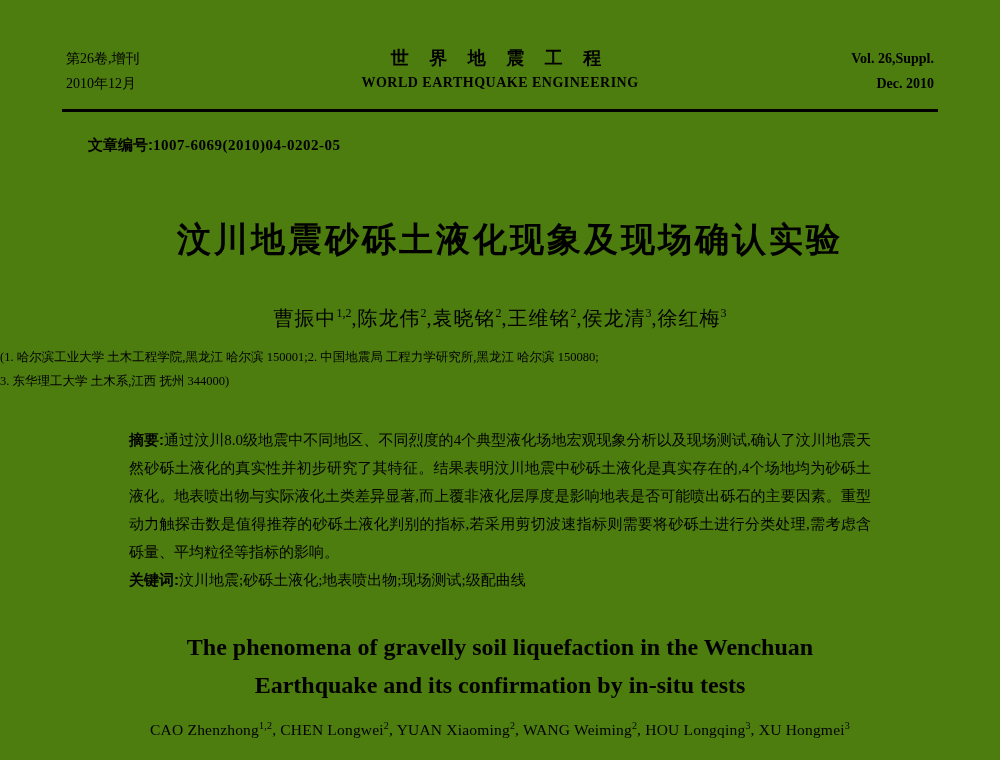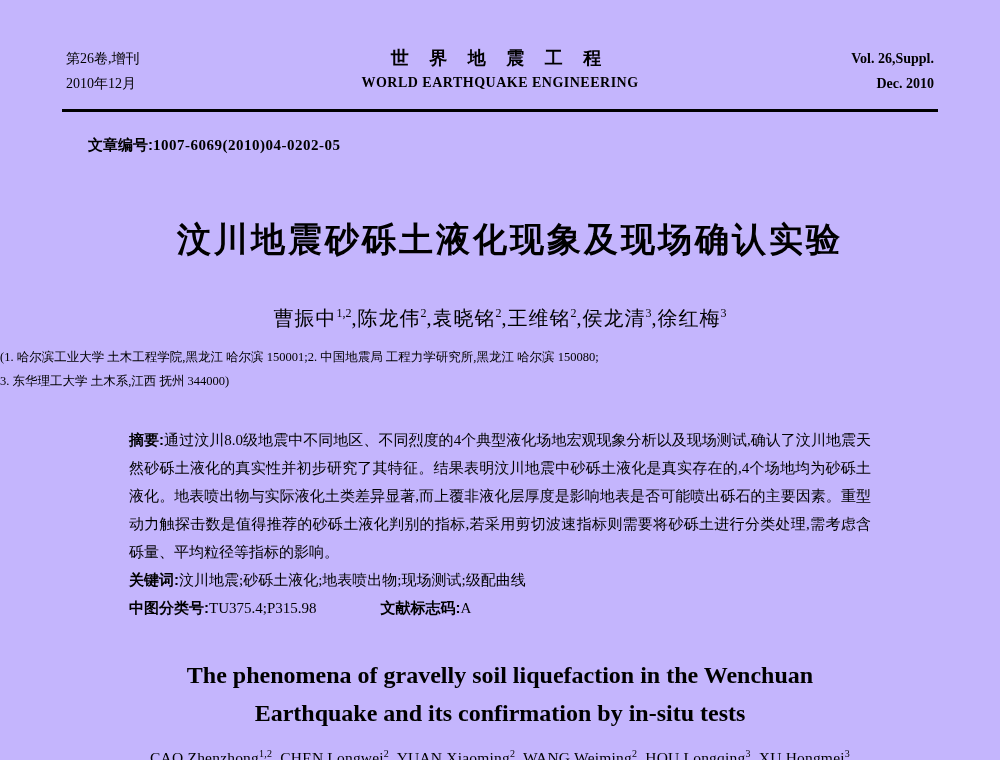--- a/index.html
+++ b/index.html
@@ -1,20 +1,20 @@
 <!DOCTYPE html>
 <html><head>
 <meta charset="utf-8">
 <style>
   html, body { margin: 0; padding: 0; background: #ffffff; }
   .page {
     position: relative;
     width: 1000px;
     height: 760px;
-    background: #c4b5fd;
+    background: #4d7c0f;
     color: #000;
     font-family: "Liberation Serif", "DejaVu Serif", serif;
     overflow: hidden;
   }
   
   .jheader {
     display: flex;
     align-items: flex-start;
     padding: 46px 66px 0 66px;
   }
@@ -132,21 +132,20 @@
   <div class="authors-cn" id="authors-cn"><span>曹振中<sup>1,2</sup></span>,<span>陈龙伟<sup>2</sup></span>,<span>袁晓铭<sup>2</sup></span>,<span>王维铭<sup>2</sup></span>,<span>侯龙清<sup>3</sup></span>,<span>徐红梅<sup>3</sup></span></div>
 
   <div class="affil">
     <div>(1. 哈尔滨工业大学 土木工程学院,黑龙江 哈尔滨 150001;2. 中国地震局 工程力学研究所,黑龙江 哈尔滨 150080;</div>
     <div>3. 东华理工大学 土木系,江西 抚州 344000)</div>
   </div>
 
   <div class="abstract">
     <p><span class="lbl">摘要:</span><span>通过汶川8.0级地震中不同地区、不同烈度的4个典型液化场地宏观现象分析以及现场测试,确认了汶川地震天然砂砾土液化的真实性并初步研究了其特征。结果表明汶川地震中砂砾土液化是真实存在的,4个场地均为砂砾土液化。地表喷出物与实际液化土类差异显著,而上覆非液化层厚度是影响地表是否可能喷出砾石的主要因素。重型动力触探击数是值得推荐的砂砾土液化判别的指标,若采用剪切波速指标则需要将砂砾土进行分类处理,需考虑含砾量、平均粒径等指标的影响。</span></p>
     <p><span class="lbl">关键词:</span><span>汶川地震;砂砾土液化;地表喷出物;现场测试;级配曲线</span></p>
-    <p><span class="lbl">中图分类号:</span><span>TU375.4;P315.98</span><span class="clc-gap"></span><span class="lbl">文献标志码:</span><span>A</span></p>
   </div>
 
   <h2 class="title-en">
     <div>The phenomena of gravelly soil liquefaction in the Wenchuan</div>
     <div>Earthquake and its confirmation by in-situ tests</div>
   </h2>
 
   <div class="authors-en" id="authors-en"><span>CAO Zhenzhong<sup>1,2</sup></span>, <span>CHEN Longwei<sup>2</sup></span>, <span>YUAN Xiaoming<sup>2</sup></span>, <span>WANG Weiming<sup>2</sup></span>, <span>HOU Longqing<sup>3</sup></span>, <span>XU Hongmei<sup>3</sup></span></div>
 
 </div>

